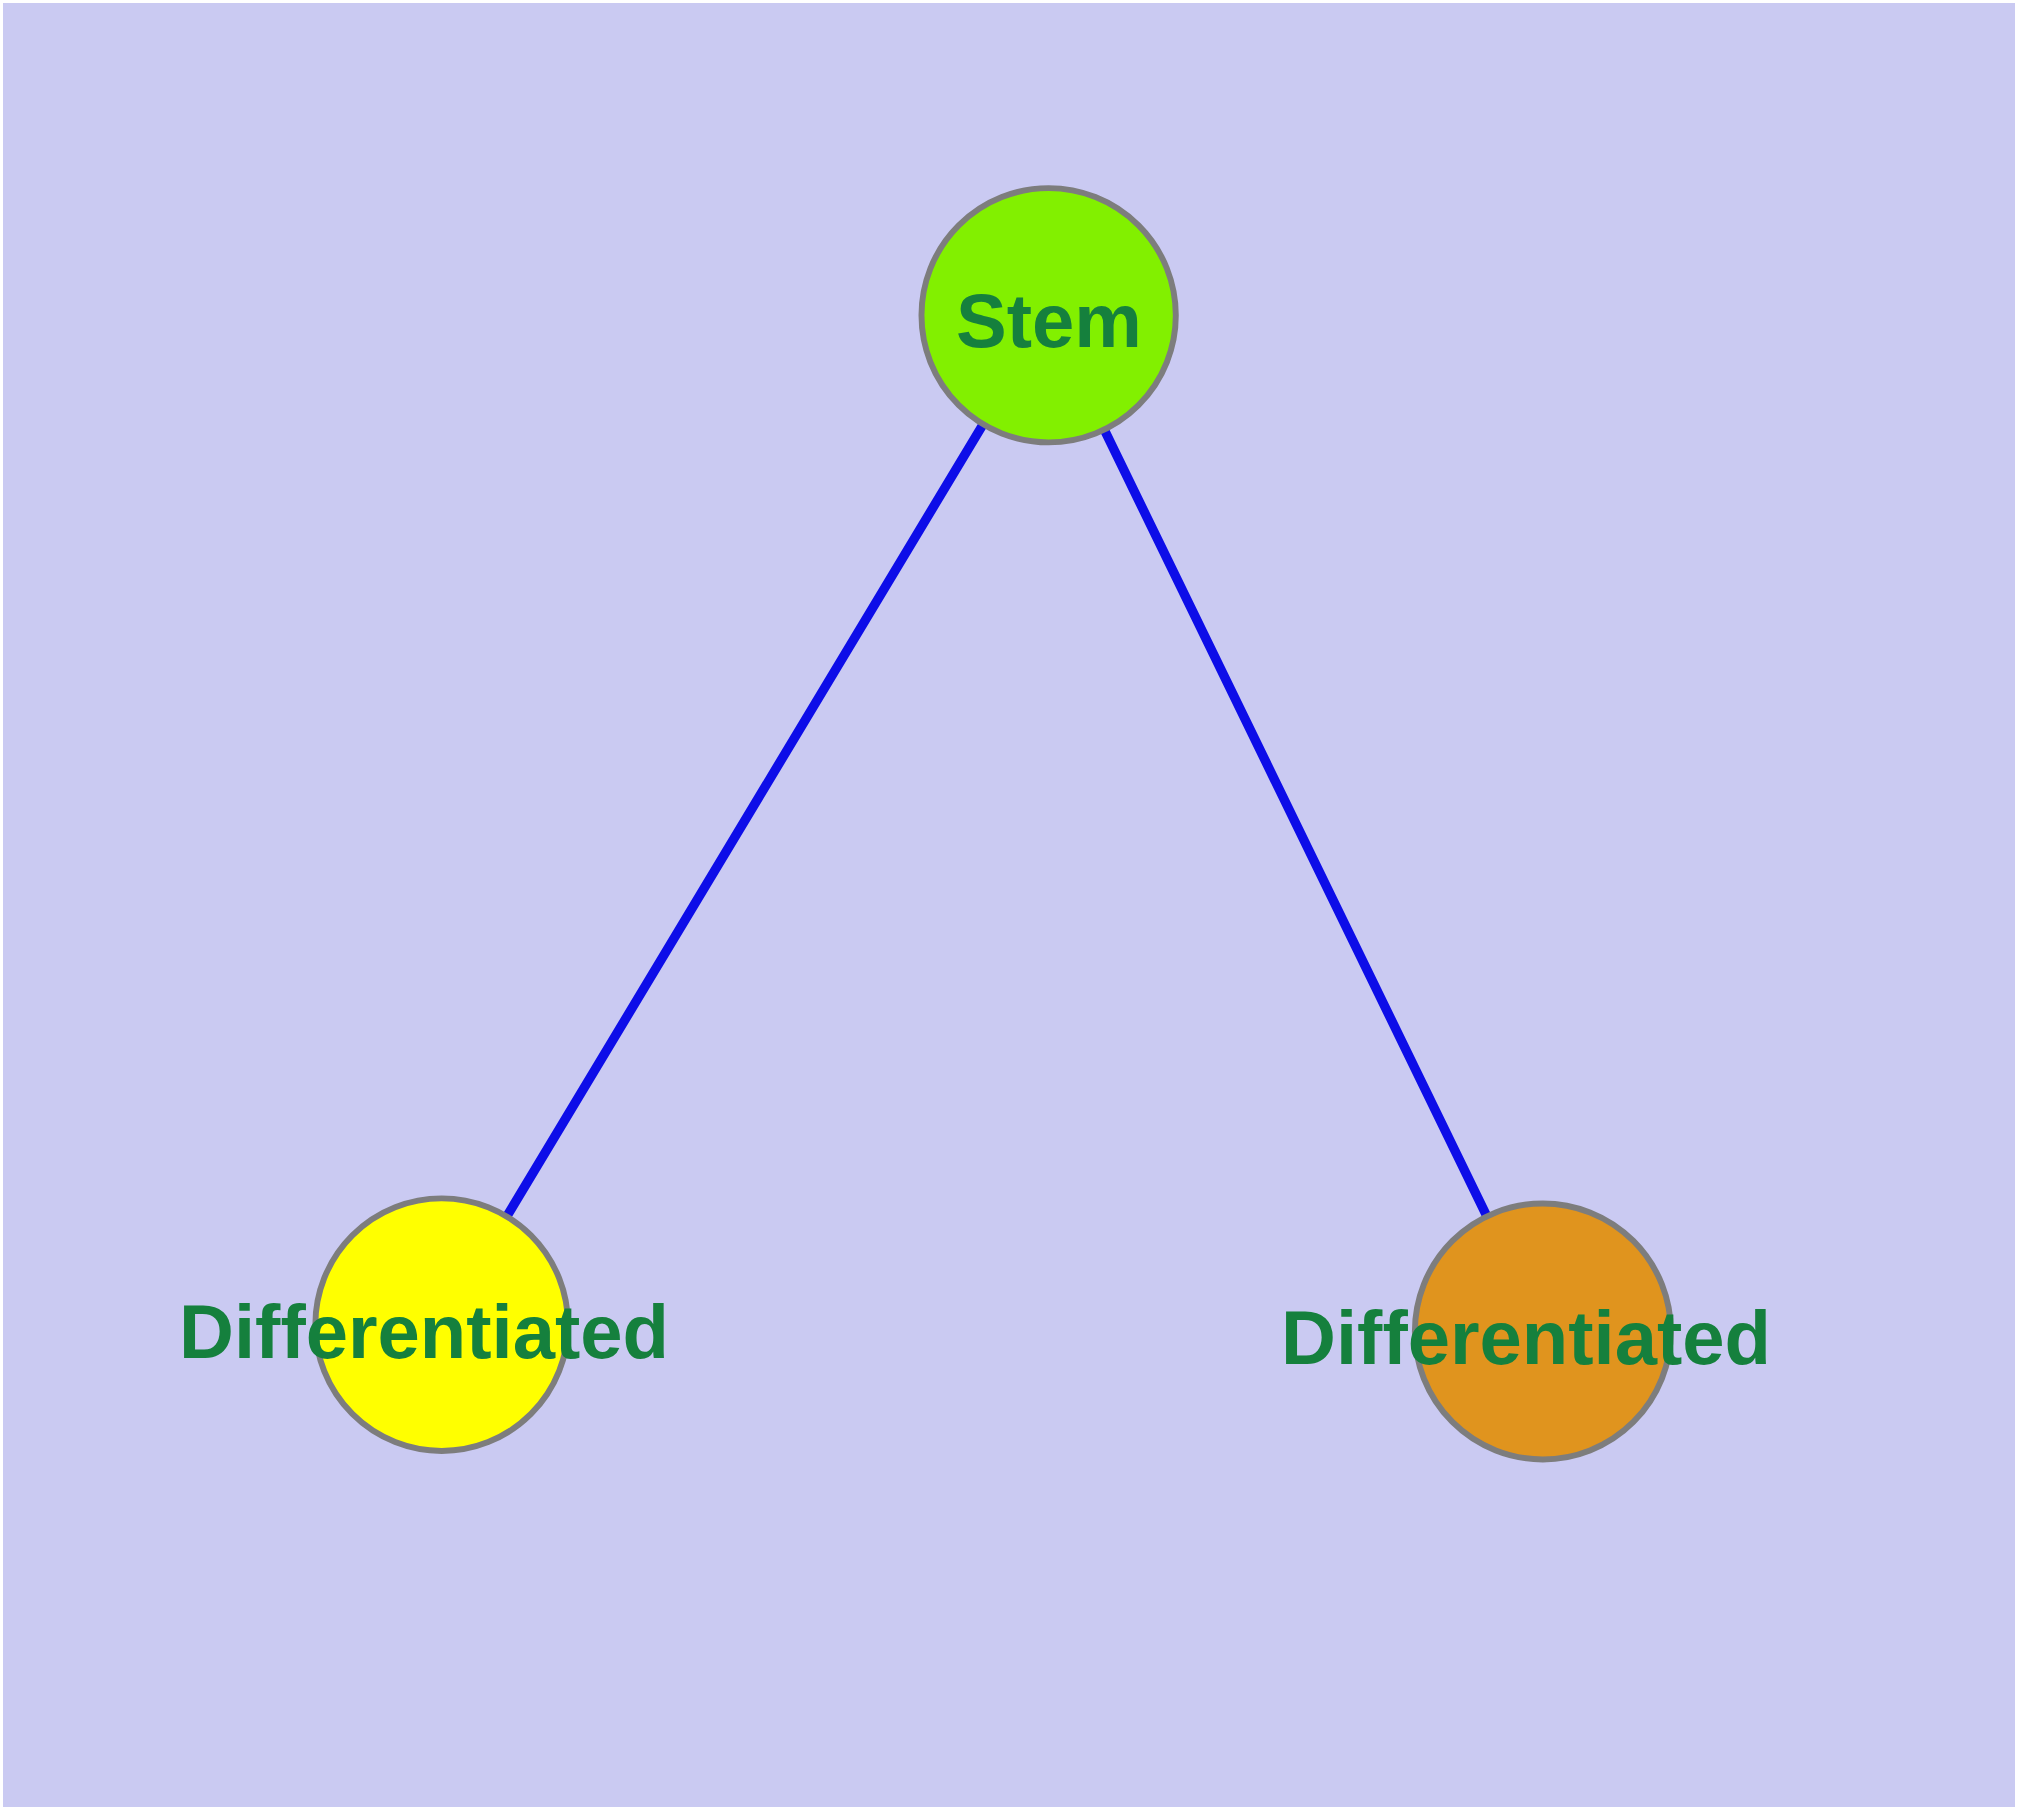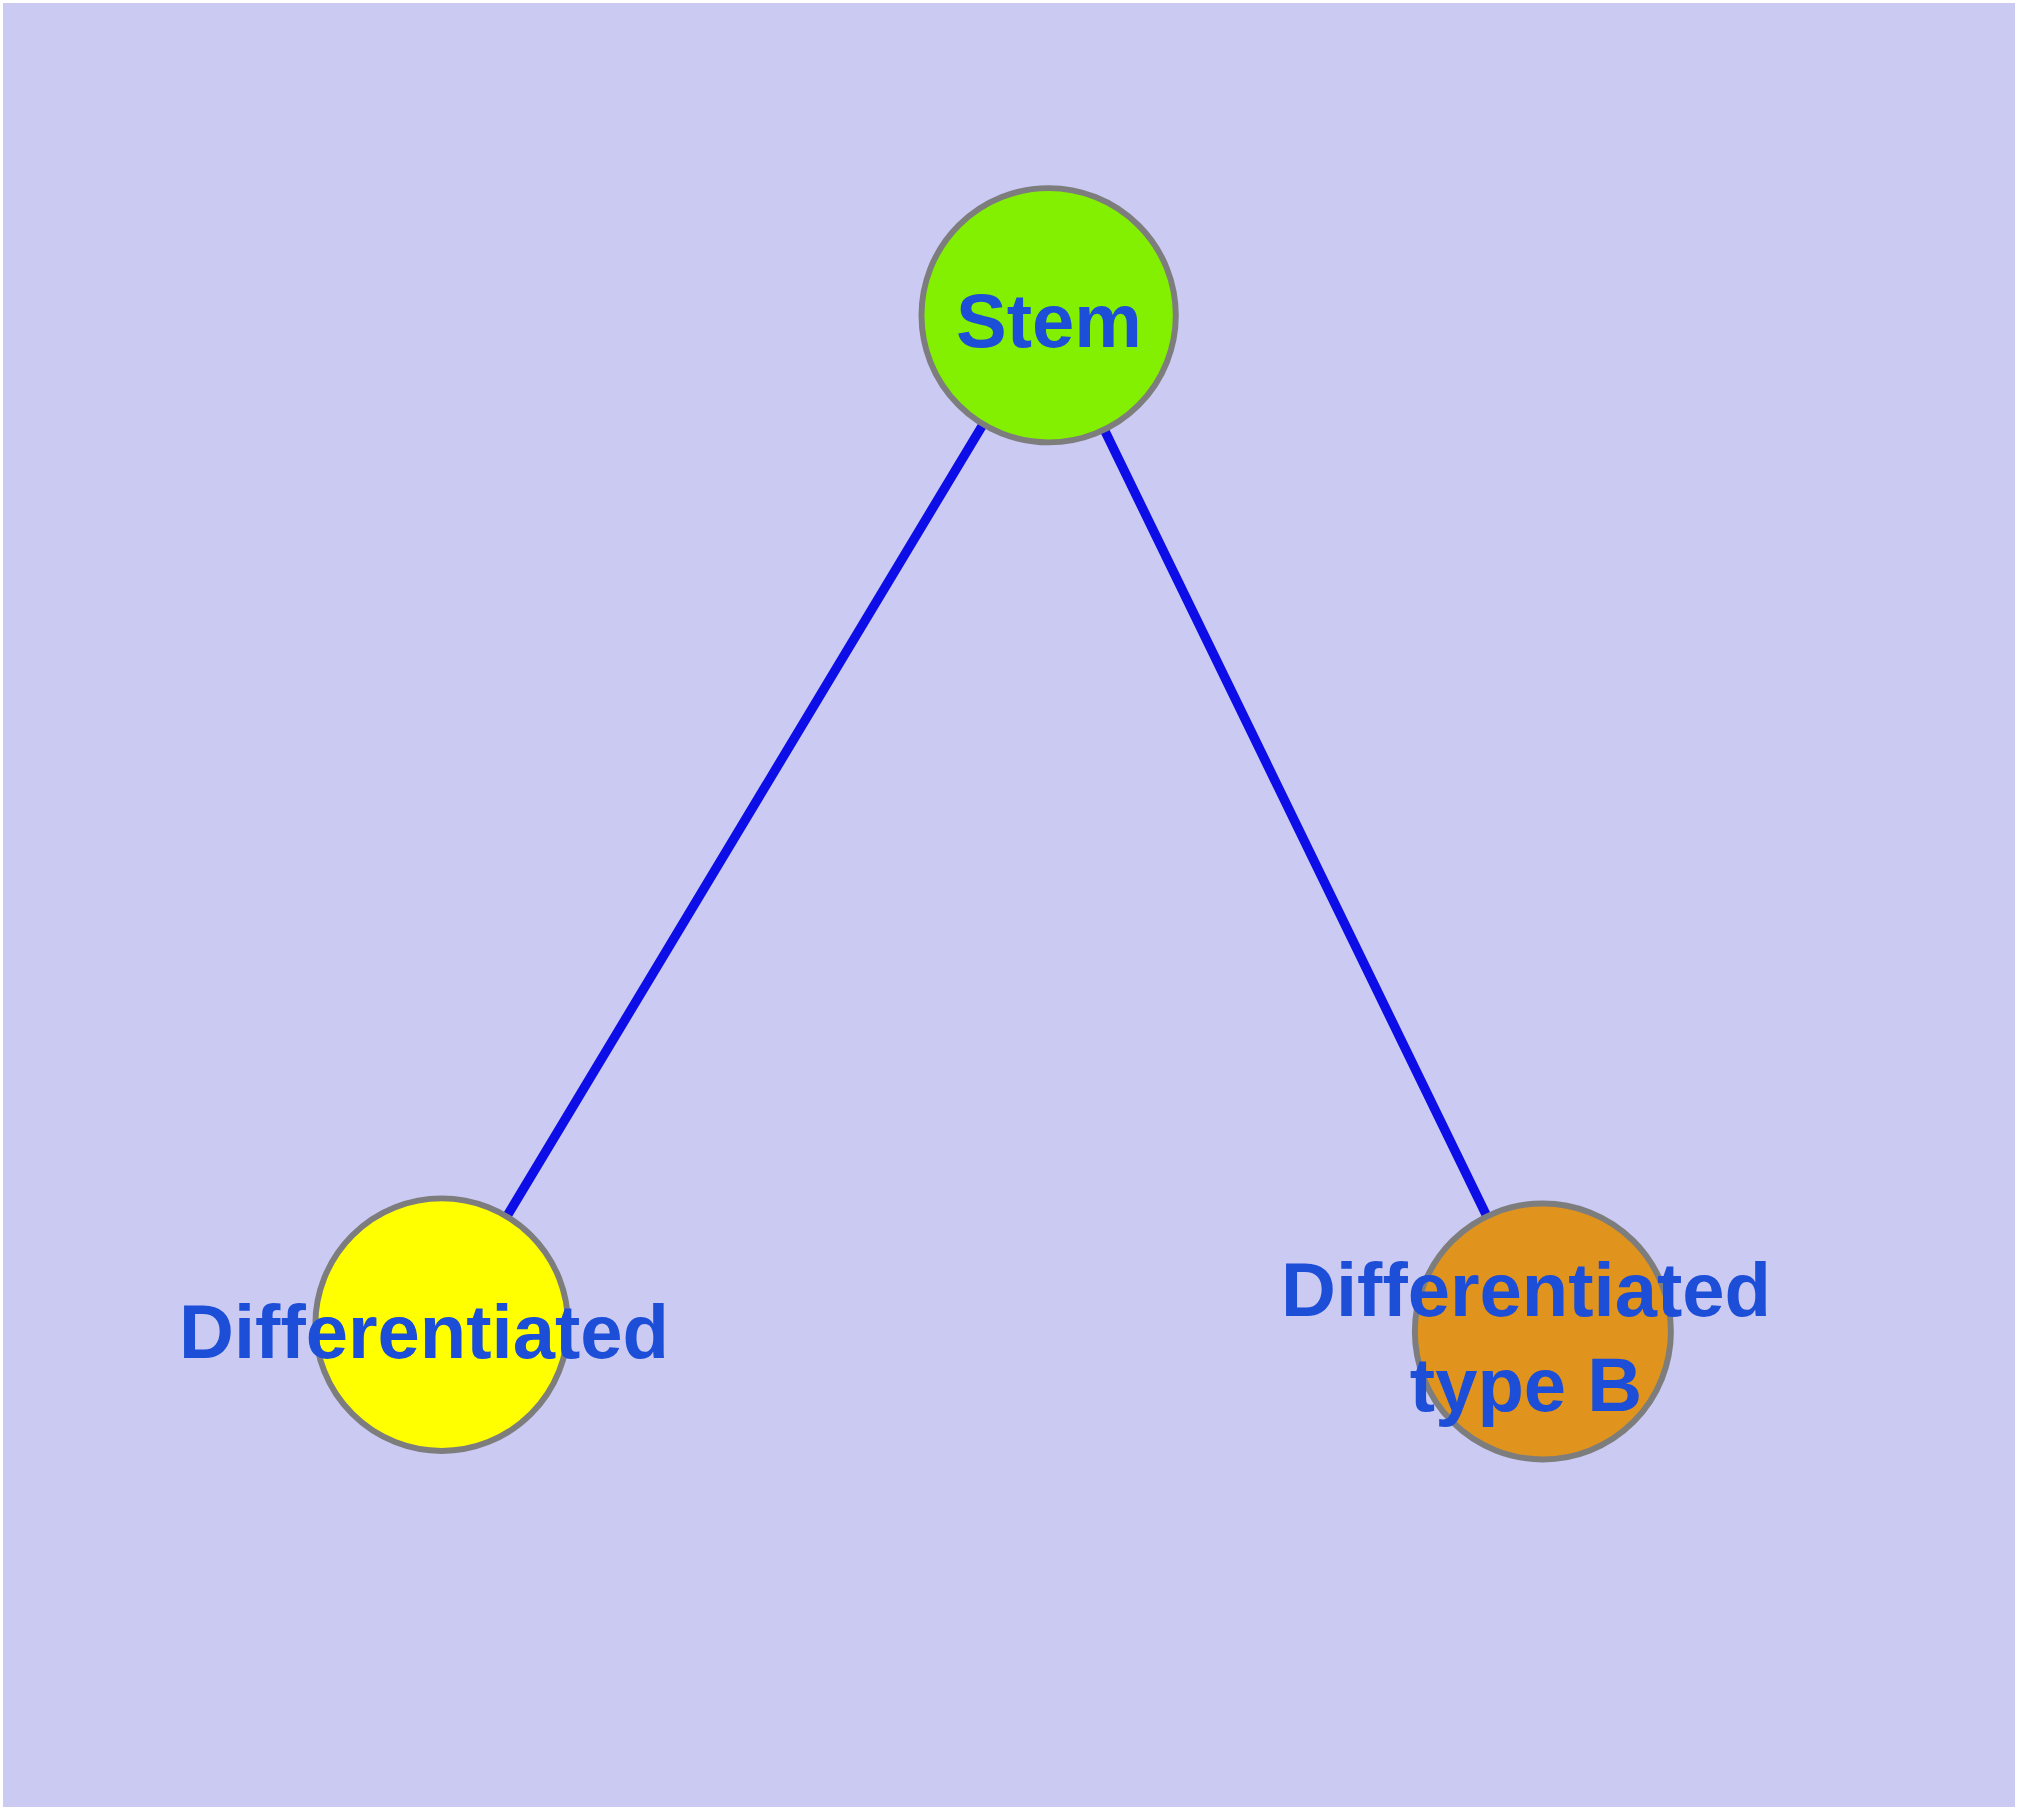--- a/index.html
+++ b/index.html
@@ -42,21 +42,21 @@
   }
   .node-label {
     position: absolute;
     transform: translate(-50%, -50%);
     display: flex;
     flex-direction: column;
     align-items: center;
     font-weight: bold;
     font-size: 76px;
     line-height: 95px;
-    color: #1d4ed8;
+    color: #15803d;
     white-space: nowrap;
     text-align: left;
     letter-spacing: 0px;
   }
   .label-line {
     display: block;
   }
 </style>
 </head>
 <body>
@@ -78,17 +78,16 @@
   <div class="node-label" style="left:1049px; top:320px;">
     <span class="label-line">Stem</span>
   </div>
 
   <div class="node-label" style="left:424px; top:1331px;">
     <span class="label-line">Differentiated</span>
   </div>
 
   <div class="node-label" style="left:1526px; top:1337px;">
     <span class="label-line">Differentiated</span>
-    <span class="label-line">type B</span>
   </div>
 
 </div>
 
 
 </body></html>

